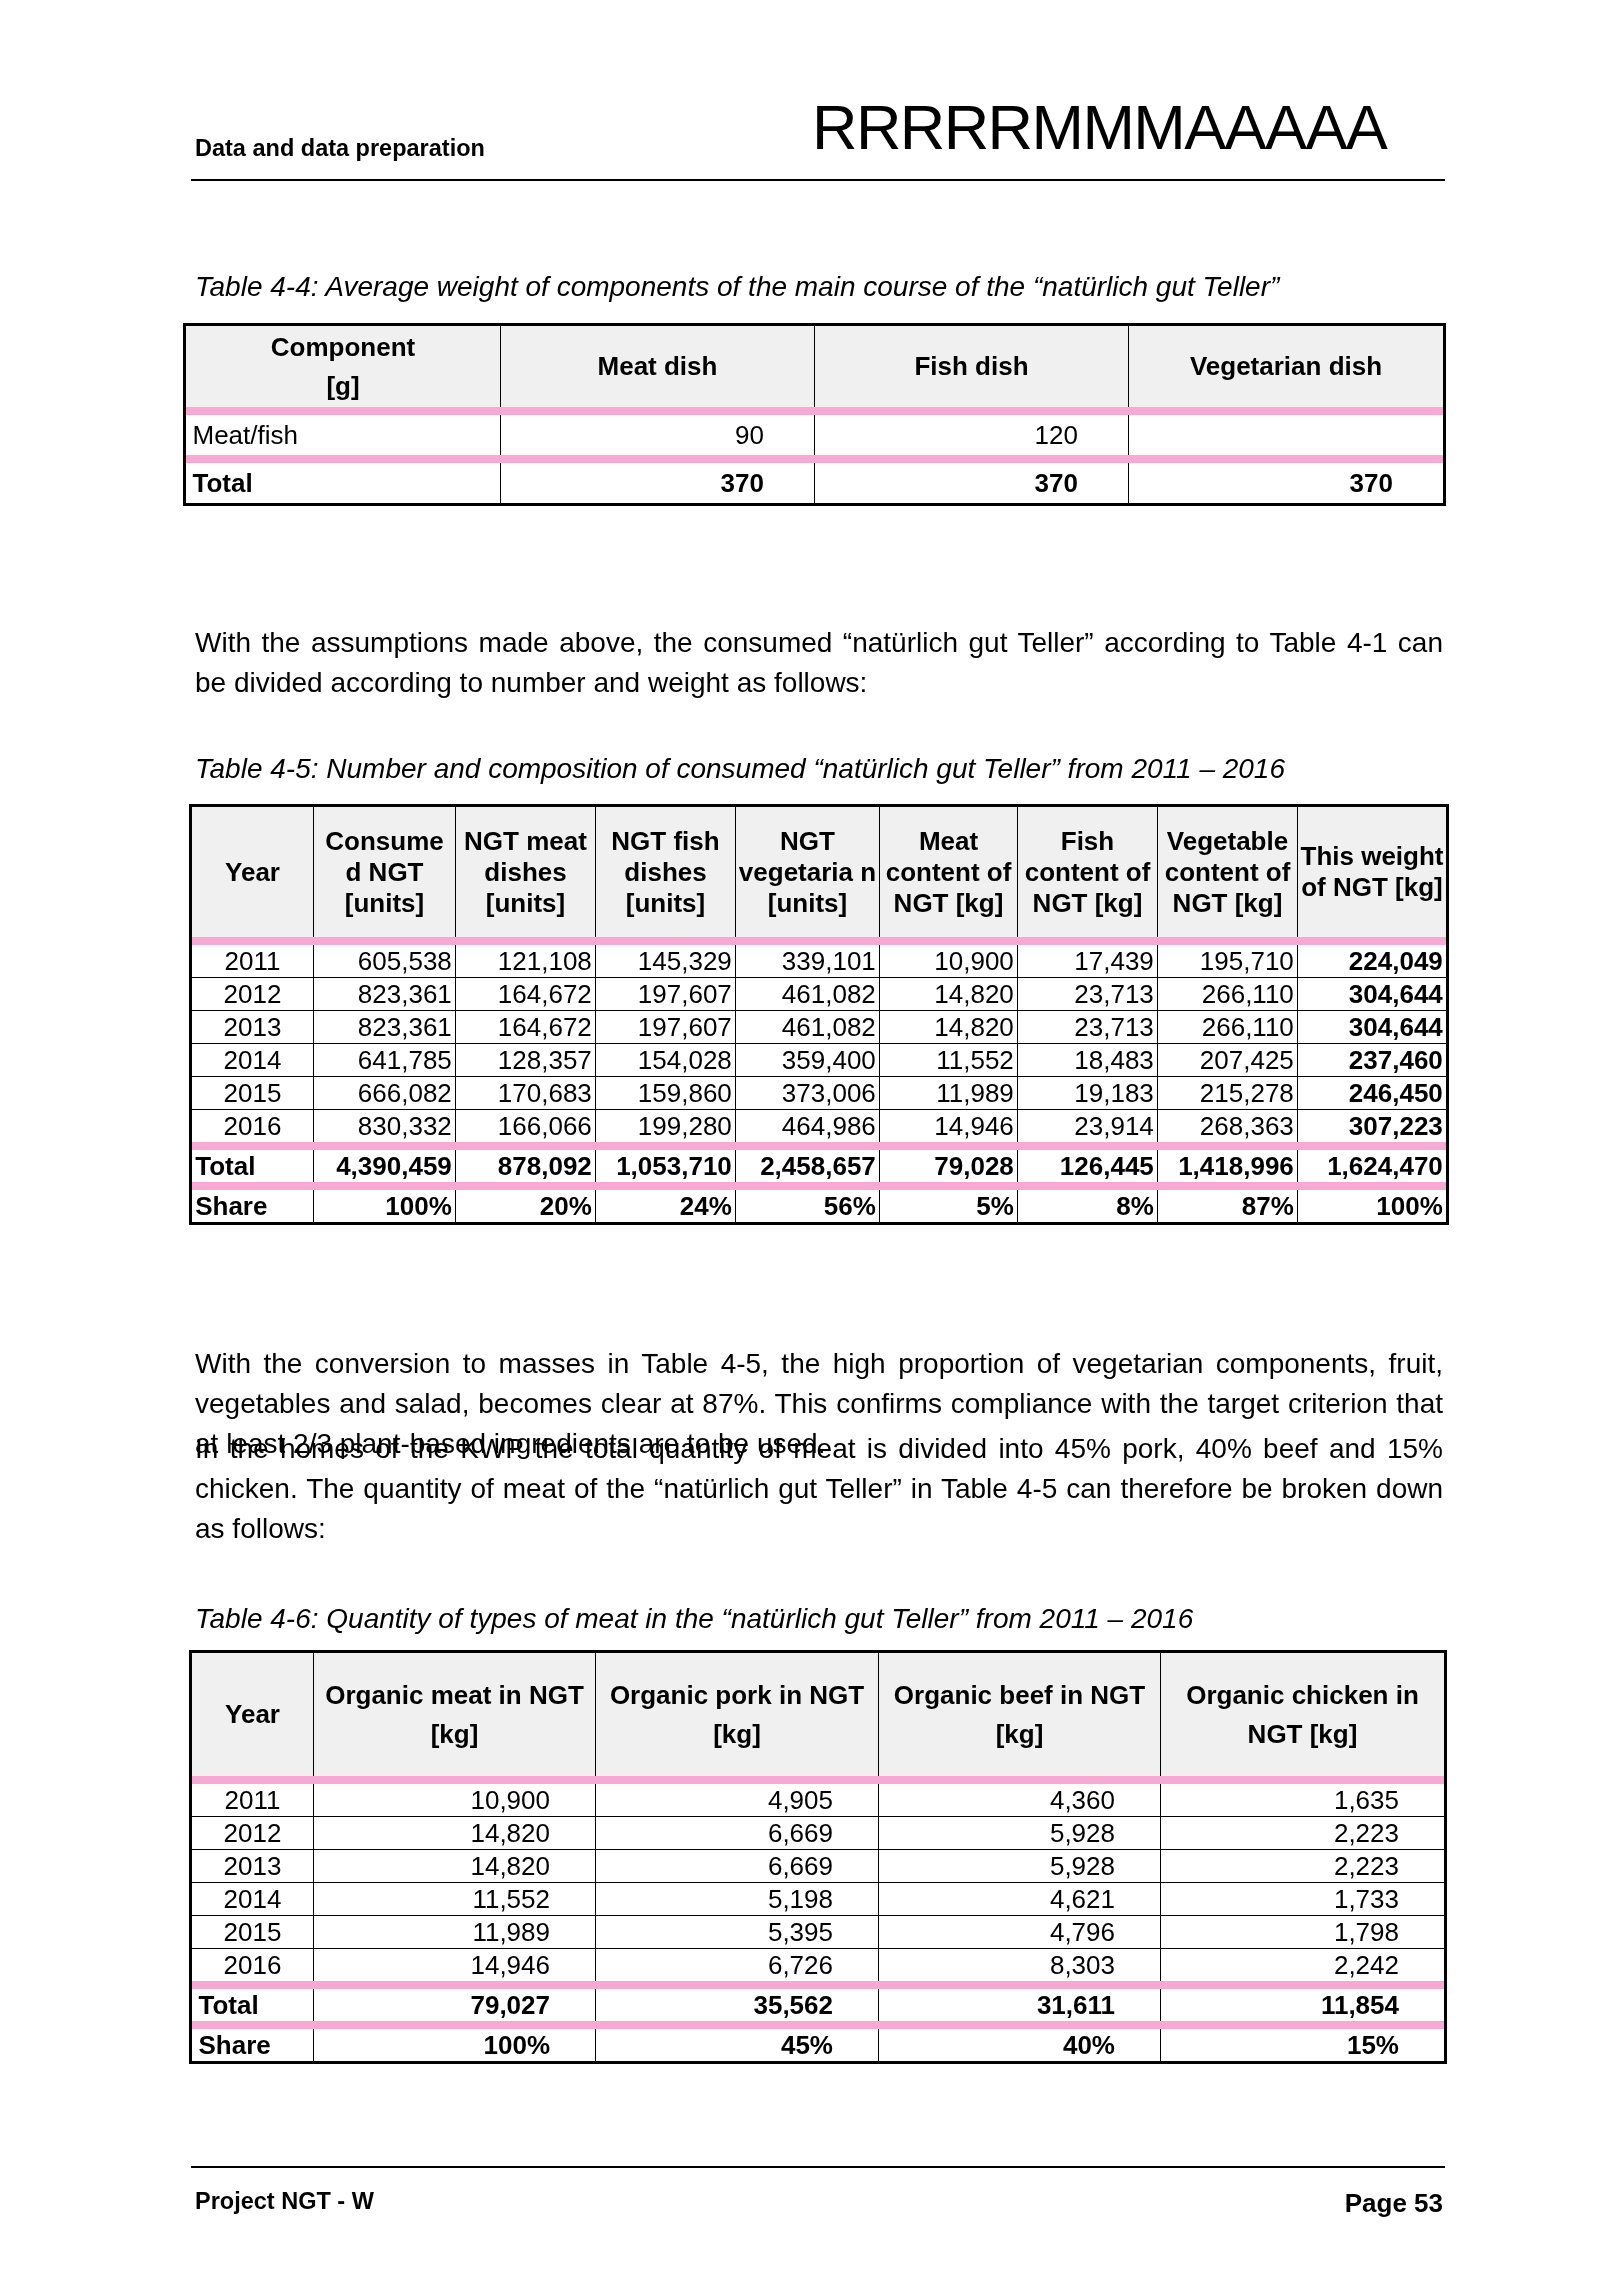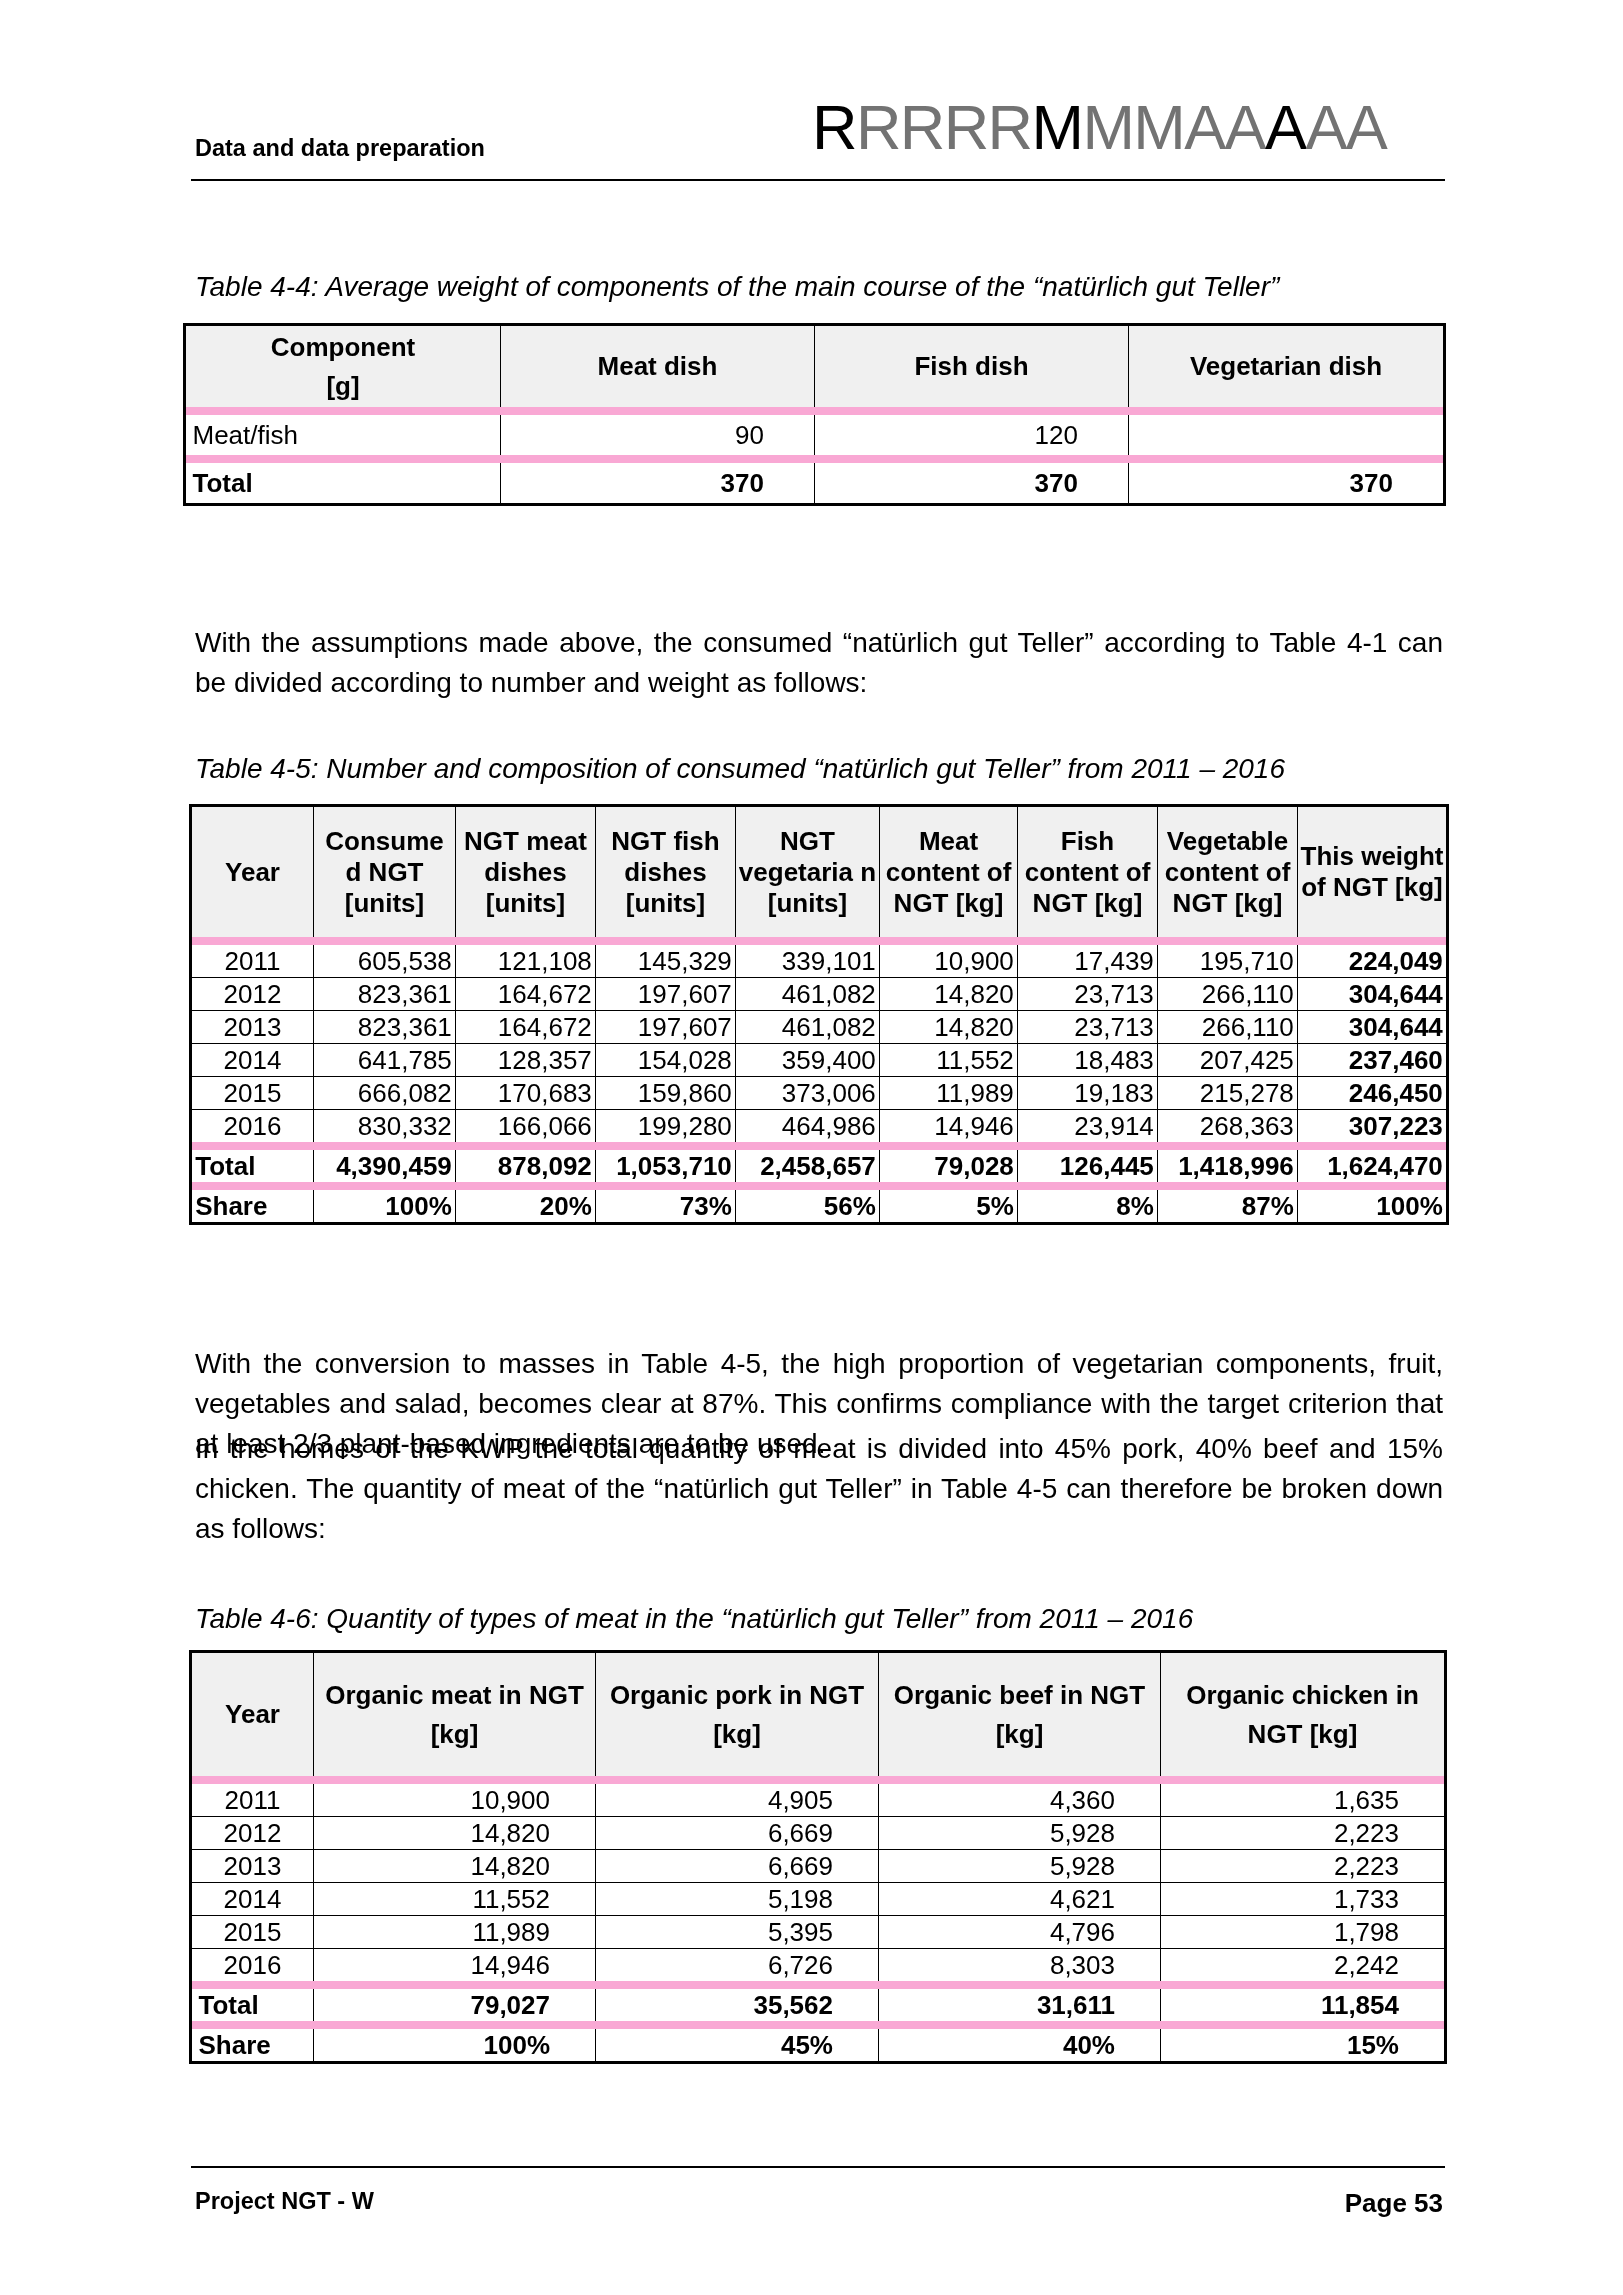--- a/index.html
+++ b/index.html
@@ -4,21 +4,21 @@
 <style>
   html, body { margin: 0; padding: 0; background: #ffffff; }
   body { width: 1623px; height: 2295px; position: relative; overflow: hidden;
          font-family: "Liberation Sans", sans-serif; color: #000; }
   .abs { position: absolute; }
 
   
   #hdr-title { left: 195px; top: 135px; font-size: 23.5px; font-weight: bold; }
   #hdr-logo { left: 812px; top: 96px; font-size: 63px; letter-spacing: -1.6px; line-height: 1; white-space: nowrap; }
   #hdr-logo .dark { color: #000; }
-  #hdr-logo .faint { color: #737373; text-align: right; }
+  #hdr-logo .faint { color: #000000; text-align: right; }
   #hdr-rule { left: 191px; top: 179px; width: 1254px; height: 1.6px; background: #000; }
 
   
   #ftr-rule { left: 191px; top: 2166px; width: 1254px; height: 1.6px; background: #000; }
   #ftr-left { left: 195px; top: 2188px; font-size: 23.5px; font-weight: bold; }
   #ftr-right { right: 180px; top: 2188px; font-size: 26px; font-weight: bold; }
 
   
   .caption { font-style: italic; font-size: 28px; left: 195px; white-space: nowrap; }
   .para { left: 195px; width: 1248px; font-size: 28px; line-height: 40px; text-align: justify; }
@@ -196,21 +196,21 @@
         <td class="num b">2,458,657</td>
         <td class="num b">79,028</td>
         <td class="num b">126,445</td>
         <td class="num b">1,418,996</td>
         <td class="num b">1,624,470</td>
       </tr>
       <tr class="thick-top">
         <td class="lft b">Share</td>
         <td class="num b">100%</td>
         <td class="num b">20%</td>
-        <td class="num b">73%</td>
+        <td class="num b">24%</td>
         <td class="num b">56%</td>
         <td class="num b">5%</td>
         <td class="num b">8%</td>
         <td class="num b">87%</td>
         <td class="num b">100%</td>
       </tr>
     </tbody>
 </table>
 
 <div class="abs para" style="top:1344px;">With the conversion to masses in Table 4-5, the high proportion of vegetarian components, fruit, vegetables and salad, becomes clear at 87%. This confirms compliance with the target criterion that at least 2/3 plant-based ingredients are to be used.</div>

